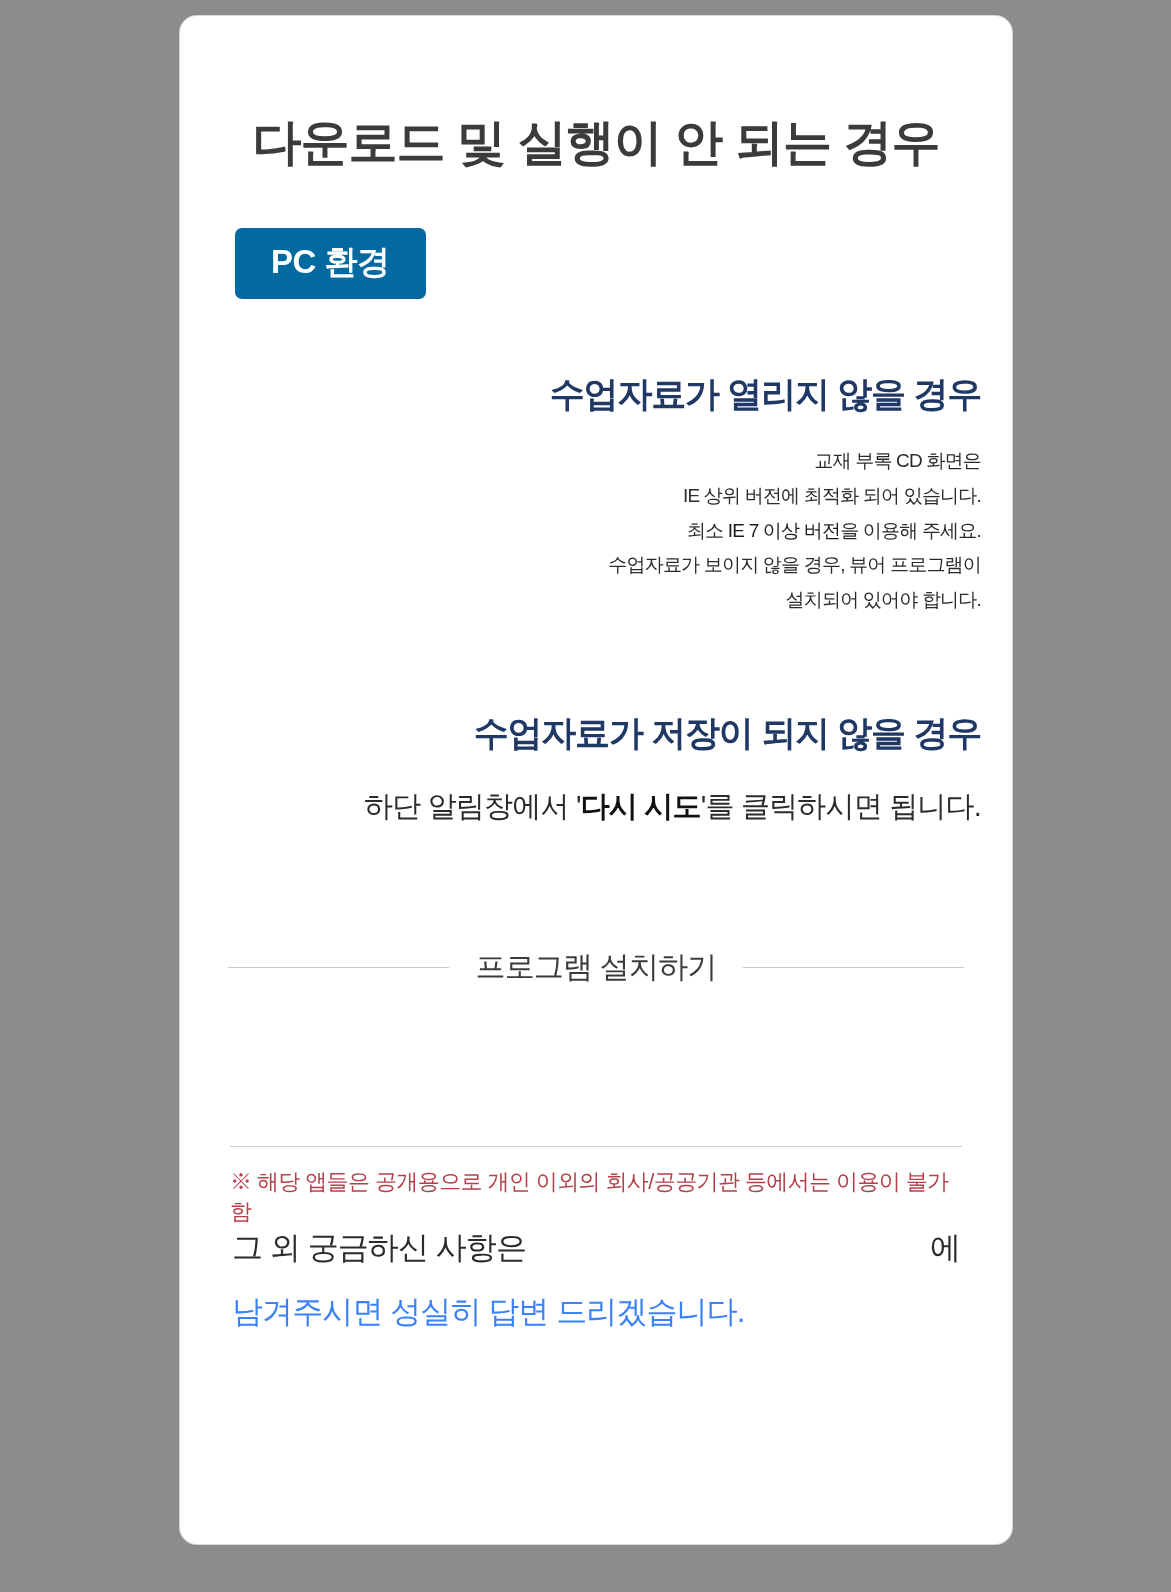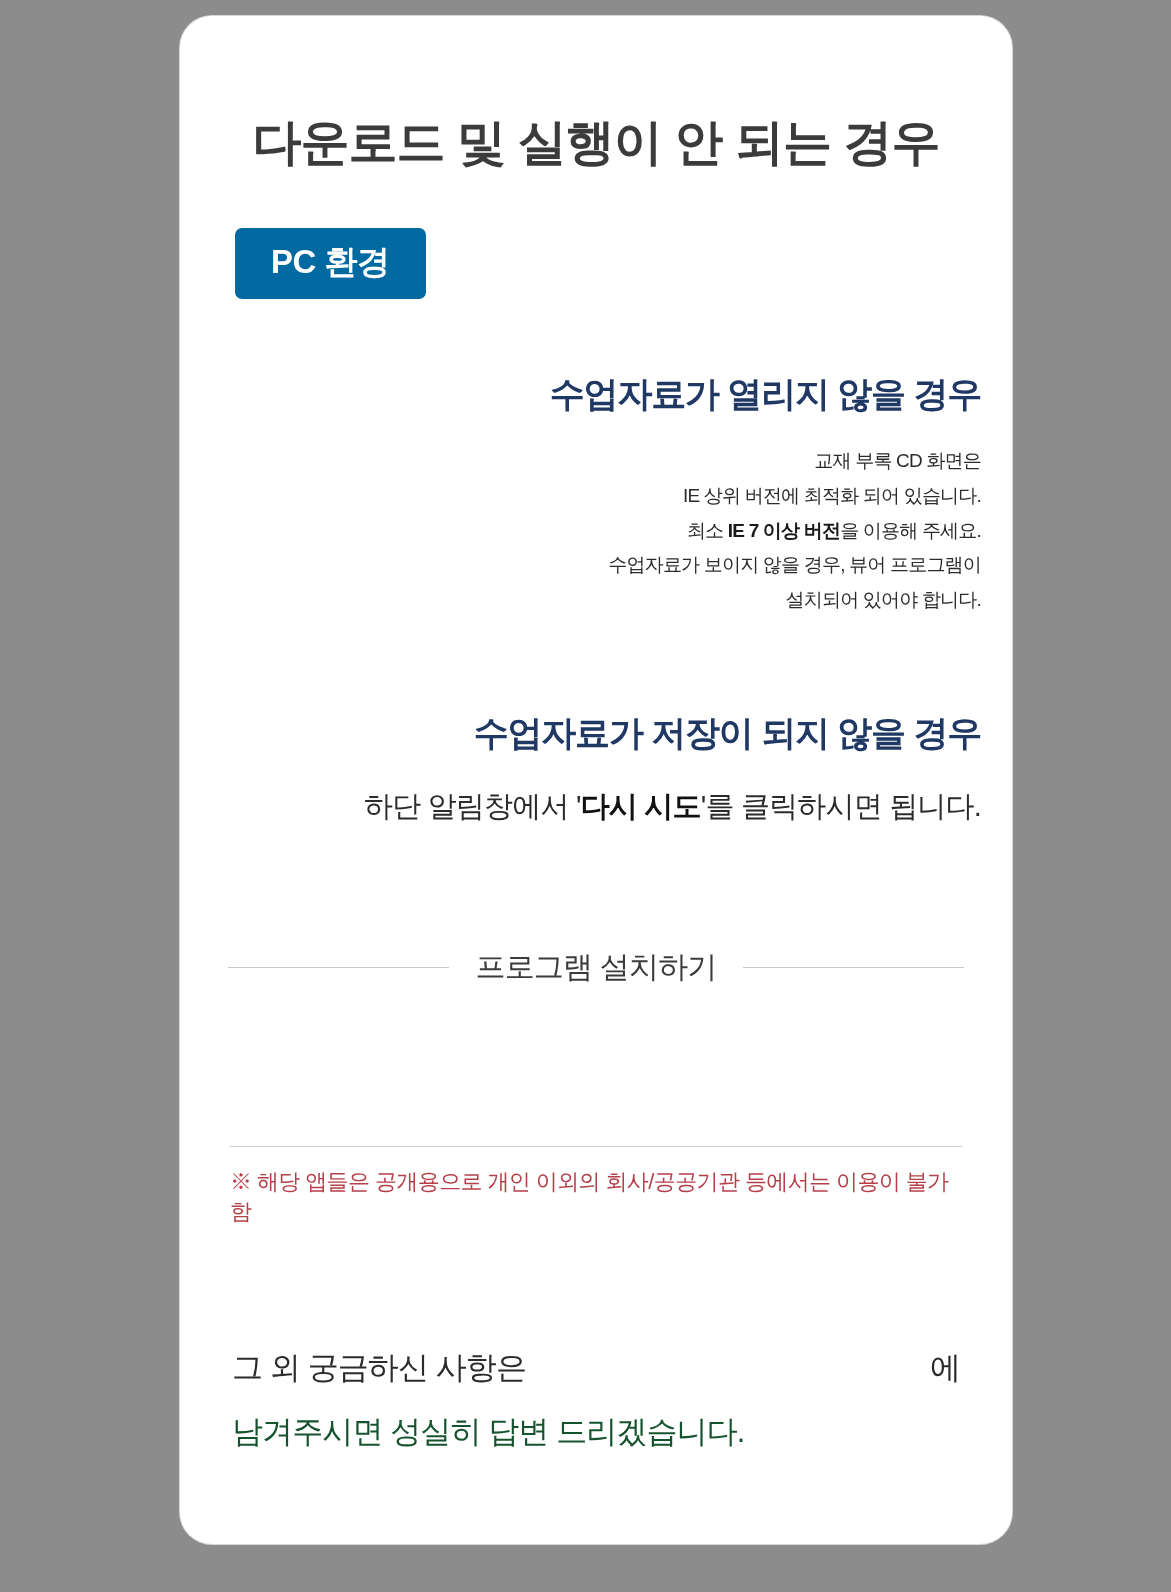--- a/index.html
+++ b/index.html
@@ -14,21 +14,21 @@
     overflow: hidden;
   }
 
   .card {
     position: absolute;
     left: 180px;
     top: 16px;
     width: 832px;
     height: 1528px;
     background: #ffffff;
-    border-radius: 32px;
+    border-radius: 17px;
     box-shadow: 0 0 0 1px #d8d8d8;
     box-sizing: border-box;
     overflow: hidden;
   }
 
   .title {
     text-align: center;
     font-size: 49px;
     font-weight: bold;
     color: #3b3b3b;
@@ -70,21 +70,21 @@
     margin-top: 26px;
     padding-left: 8px;
   }
   .body-line {
     font-size: 19px;
     color: #2b2b2b;
     letter-spacing: -0.8px;
     line-height: 1.83;
     white-space: pre;
   }
-  .body-line b { font-weight: bold; color: #1a1a1a; }
+  .body-line b { font-weight: normal; color: #1a1a1a; }
 
   .single-line {
     margin-top: 26px;
     padding-left: 8px;
     font-size: 29px;
     color: #2b2b2b;
     letter-spacing: -0.8px;
     line-height: 1.6;
   }
   .single-line b { font-weight: bold; color: #111; }
@@ -123,39 +123,38 @@
     margin-top: 20px;
     padding-left: 50px;
     padding-right: 50px;
     font-size: 22px;
     color: #b4404a;
     letter-spacing: -0.6px;
     text-align: left;
   }
 
   .footer {
-    margin-top: 120px;
     padding-left: 52px;
     padding-right: 52px;
   }
   .footer-line1 {
     font-size: 31px;
     color: #2b2b2b;
     letter-spacing: -0.9px;
     display: flex;
     justify-content: space-between;
     align-items: baseline;
   }
   .footer-line1 .gap-word {
     padding-right: 10px;
   }
   .footer-line2 {
     margin-top: 22px;
     font-size: 31px;
-    color: #14532d;
+    color: #3b82f6;
     letter-spacing: -0.9px;
   }
 </style>
 </head>
 <body>
 
 <div class="card">
 
   <div class="title">다운로드 및 실행이 안 되는 경우</div>
 

